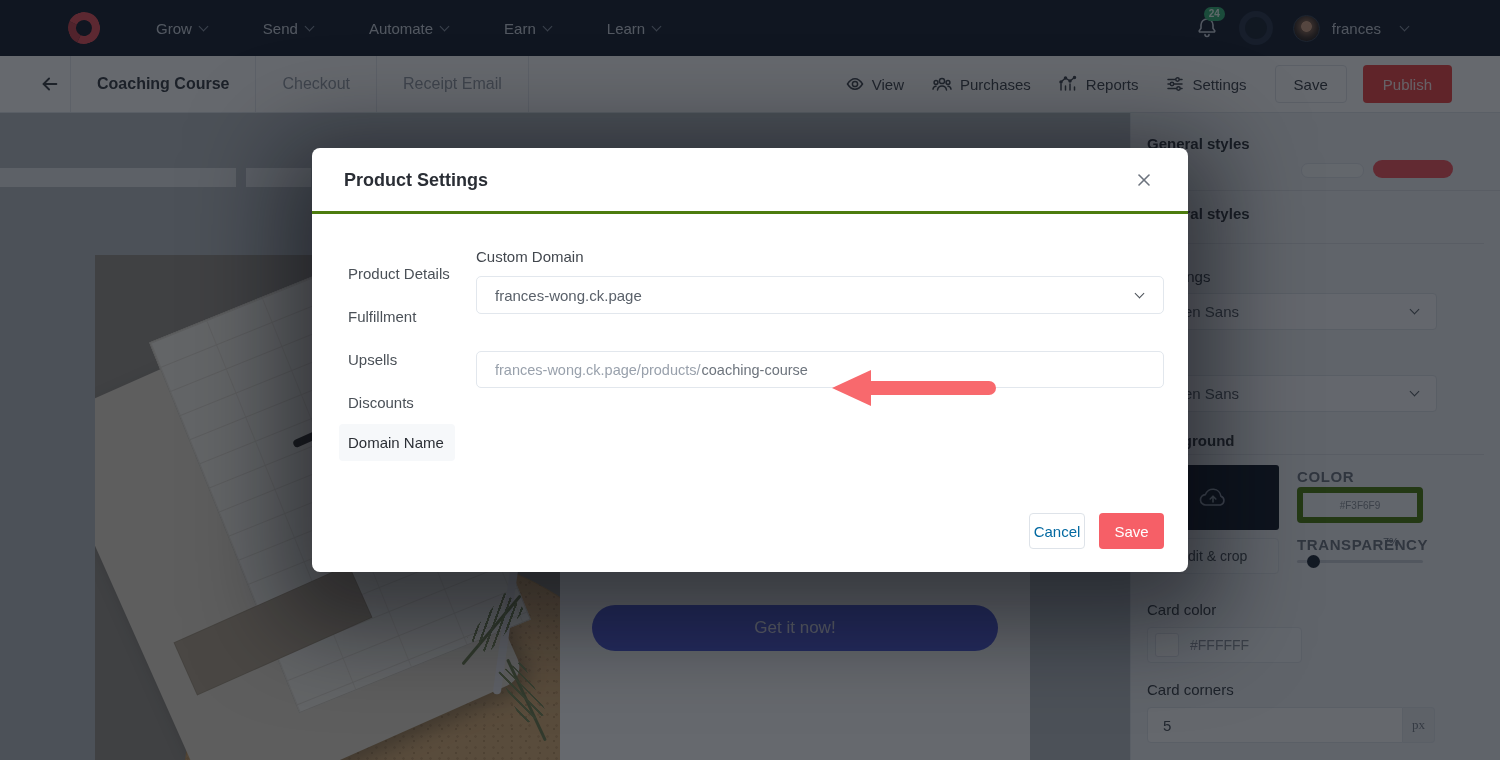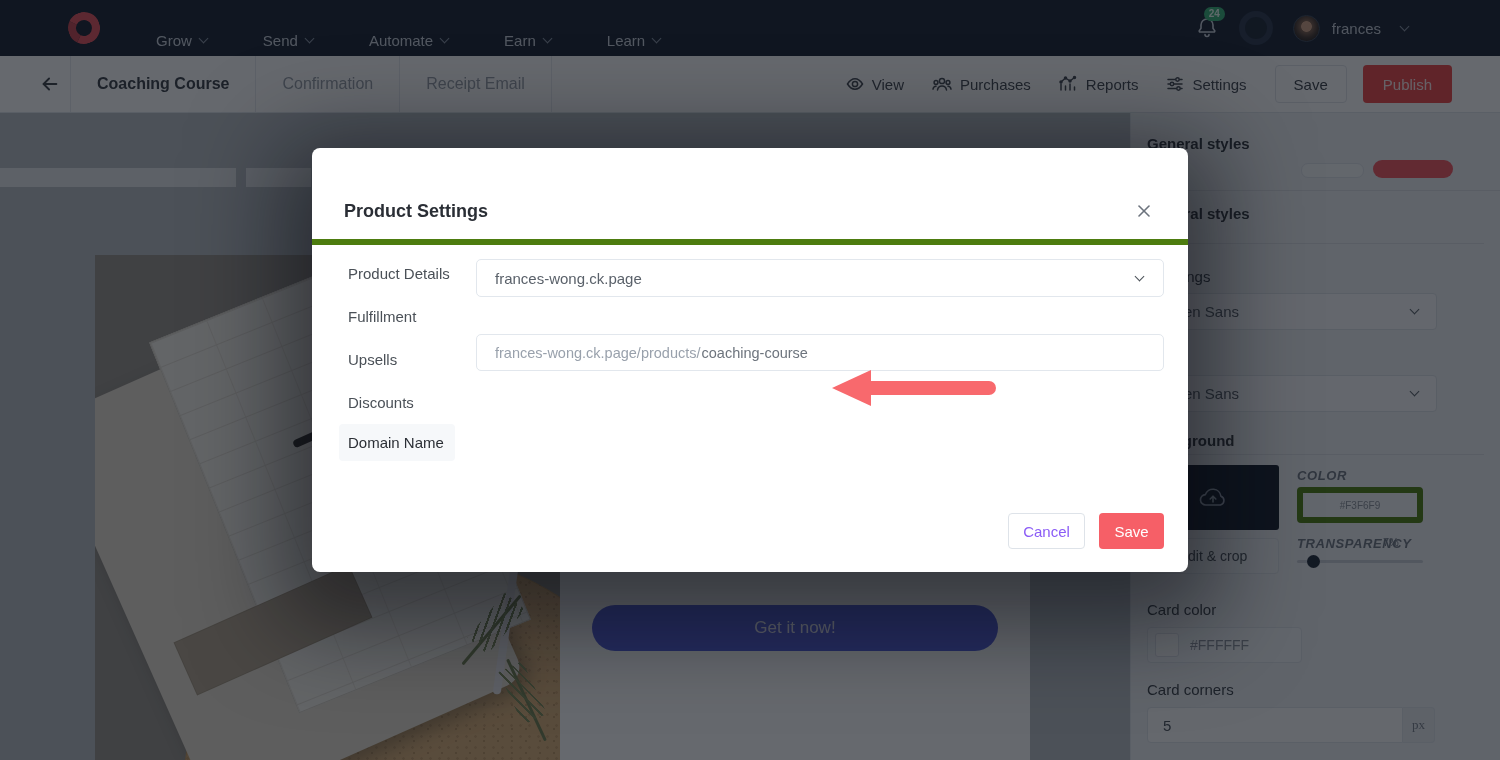--- a/index.html
+++ b/index.html
@@ -4,21 +4,21 @@
 <style>
   * { margin:0; padding:0; box-sizing:border-box; }
   html,body { width:1500px; height:760px; }
   body { font-family:"Liberation Sans", sans-serif; overflow:hidden; background:#b9bec4; }
   #app { position:relative; width:1500px; height:760px; overflow:hidden; }
 
   
   .topnav { position:absolute; left:0; top:0; width:1500px; height:56px; background:#16202f; z-index:10; }
   .logo { position:absolute; left:68px; top:12px; width:32px; height:32px; border:8px solid #e5505a;
           border-radius:50%; transform:rotate(-20deg); border-left-color:#c5424c; }
-  .menu { position:absolute; left:156px; top:12px; height:56px; display:flex; gap:56px; align-items:center; }
+  .menu { position:absolute; left:156px; top:0; height:56px; display:flex; gap:56px; align-items:center; }
   .menu-item { display:flex; align-items:center; gap:8px; color:#c9cfda; font-size:15px; cursor:pointer; }
   .chev { display:inline-block; width:7px; height:7px; border-right:1.6px solid currentColor;
           border-bottom:1.6px solid currentColor; transform:rotate(45deg); margin-top:-4px; }
   .menu-item .chev { color:#8a93a4; }
   .nav-right { position:absolute; right:92px; top:0; height:56px; display:flex; align-items:center; gap:20px; }
   .bell-wrap { position:relative; width:24px; height:24px; color:#c8ceda; }
   .badge { position:absolute; left:9px; top:-9px; background:#35b176; color:#eafff4; font-size:10px;
            line-height:14px; padding:0 5px; border-radius:8px; font-weight:bold; }
   .dark-circle { width:34px; height:34px; border-radius:50%; background:#1a2433; border:6px solid #29344a; }
   .avatar { width:27px; height:27px; border-radius:50%;
@@ -93,21 +93,21 @@
   .sb-label { position:absolute; color:#383e46; }
   .sb-select { position:absolute; width:290px; height:37px; background:#f8fafb; border:1px solid #dcে1e7;
                border:1px solid #dce1e7; border-radius:4px; display:flex; align-items:center;
                padding:0 16px; color:#555c65; }
   .sb-select .chev { position:absolute; right:18px; color:#555c65; }
   .thumb { position:absolute; left:16px; top:352px; width:132px; height:65px; background:#121a28;
            border-radius:3px; display:flex; align-items:center; justify-content:center; color:#9aa4b2; cursor:pointer; }
   .editcrop { position:absolute; left:16px; top:425px; width:132px; height:36px; background:#f1f3f6;
               border:1px solid #dee3e9; border-radius:4px; display:flex; align-items:center; justify-content:center;
               font-size:14px; color:#474d55; cursor:pointer; }
-  .microlabel { position:absolute; font-size:13px; letter-spacing:.6px; color:#6e7580; font-weight:bold;font-style:italic; }
+  .microlabel { position:absolute; font-size:15px; letter-spacing:.6px; color:#6e7580; font-weight:bold; }
   .hexbox { position:absolute; left:166px; top:374px; width:126px; height:36px; background:#f5f7f9;
             border:6px solid #4d7c0f; border-radius:4px; display:flex; align-items:center; justify-content:center;
             font-size:10px; color:#8a919b; }
   .transp-val { position:absolute; left:252px; top:423px; font-size:11px; color:#6e7580; }
   .slider-track { position:absolute; left:166px; top:447px; width:126px; height:3px; background:#c9cfd7; border-radius:2px; }
   .slider-knob { position:absolute; left:10px; top:-5px; width:13px; height:13px; border-radius:50%; background:#202938; cursor:pointer; }
   .swatch-input { position:absolute; left:16px; top:514px; width:155px; height:36px; background:#f5f7f9;
                   border:1px solid #dee3e9; border-radius:4px; }
   .swatch { position:absolute; left:7px; top:5px; width:24px; height:24px; background:#ffffff;
             border:1px solid #dde2e8; border-radius:3px; }
@@ -116,21 +116,21 @@
                   border:1px solid #dee3e9; border-radius:4px 0 0 4px; display:flex; align-items:center;
                   padding:0 15px; font-size:15px; color:#4a5058; }
   .corner-unit { position:absolute; left:272px; top:594px; width:32px; height:36px; background:#e8ebef;
                  border:1px solid #dee3e9; border-left:none; border-radius:0 4px 4px 0; display:flex;
                  align-items:center; justify-content:center; font-size:13px; color:#7b828c;font-family:Liberation Serif, serif; }
 
   
   .overlay { position:absolute; inset:0; background:rgba(13,17,26,.63); z-index:40; }
   .modal { position:absolute; left:312px; top:148px; width:876px; height:424px; background:#ffffff;
            border-radius:8px; z-index:50; box-shadow:0 24px 90px 30px rgba(5,8,14,.5); }
-  .modal-header { position:absolute; left:0; top:0; width:100%; height:66px; border-bottom:6px solid #4d7c0f;margin-top:31px; }
+  .modal-header { position:absolute; left:0; top:0; width:100%; height:66px; border-bottom:3px solid #4d7c0f; }
   .modal-title { position:absolute; left:32px; top:22px; font-size:18px; font-weight:bold; color:#2a2e35; }
   .modal-close { position:absolute; right:32px; top:24px; width:20px; height:20px; color:#6c737d; cursor:pointer; }
   .m-nav { position:absolute; left:27px; top:104px; width:116px; }
   .m-nav-item { height:43px; display:flex; align-items:center; padding-left:9px; font-size:15px;
                 color:#4a5057; cursor:pointer; }
   .m-nav-item.active { height:37px; background:#f6f8fa; border-radius:4px; color:#2b2f35; }
   .m-fields { position:absolute; left:164px; top:100px; width:688px; }
   .f-label { font-size:15px; color:#42474e; }
   .f-select { margin-top:11px; height:38px; border:1px solid #e2e7ed; border-radius:5px; position:relative;
               display:flex; align-items:center; padding:0 18px; font-size:15px; color:#5a616a; cursor:pointer; }
@@ -138,22 +138,22 @@
   .f-input { margin-top:10px; height:37px; border:1px solid #e2e7ed; border-radius:5px; position:relative;
              display:flex; align-items:center; padding:0 18px; font-size:14.5px; }
   .url-prefix { color:#99a1ac; }
   .url-value { color:#6d747d; margin-left:1px; }
   .gap24 { height:27px; }
   .arrow-head { position:absolute; left:520px; top:222px; width:0; height:0; border-top:18px solid transparent;
                 border-bottom:18px solid transparent; border-right:39px solid #f8696d; z-index:5; }
   .arrow-body { position:absolute; left:556px; top:233px; width:128px; height:14px; background:#f8696d;
                 border-radius:0 8px 8px 0; z-index:5; }
   .m-footer { position:absolute; left:0; bottom:23px; width:100%; }
-  .btn-cancel { position:absolute; right:103px; bottom:0; width:77px; height:36px; border:1px solid #dee3e9;
-                background:#fff; color:#8b5cf6; }
+  .btn-cancel { position:absolute; right:103px; bottom:0; width:56px; height:36px; border:1px solid #dee3e9;
+                background:#fff; color:#0369a1; }
   .btn-save-modal { position:absolute; right:24px; bottom:0; width:65px; height:36px; background:#f65f67; color:#ffffff; }
 
   svg { display:block; }
 </style>
 </head>
 <body>
 
 <div id="app">
 
   <div class="topnav">
@@ -197,21 +197,21 @@
 
   <div class="toolbar">
     <div class="back-btn">
       <svg width="22" height="22" viewBox="0 0 24 24" fill="none" stroke="currentColor" stroke-width="2" stroke-linecap="round" stroke-linejoin="round">
         <path d="M19 12H5"></path>
           <path d="M11 18l-6-6 6-6"></path>
       </svg>
     </div>
     <div class="tabs">
       <div class="tab active">Coaching Course</div>
-      <div class="tab">Confirmation</div>
+      <div class="tab">Checkout</div>
       <div class="tab">Receipt Email</div>
     </div>
     <div class="tb-actions">
       <div class="tb-action">
         <svg width="18" height="18" viewBox="0 0 18 18" fill="none" stroke="currentColor" stroke-width="1.5">
           <path d="M1.5 9S4.8 3.8 9 3.8 16.5 9 16.5 9 13.2 14.2 9 14.2 1.5 9 1.5 9z"></path>
             <circle cx="9" cy="9" r="2.6"></circle>
         </svg>
           <span>View</span>
       </div>
@@ -341,20 +341,21 @@
 
     <div class="m-nav">
       <div class="m-nav-item">Product Details</div>
       <div class="m-nav-item">Fulfillment</div>
       <div class="m-nav-item">Upsells</div>
       <div class="m-nav-item">Discounts</div>
       <div class="m-nav-item active">Domain Name</div>
     </div>
 
     <div class="m-fields">
+      <div class="f-label">Custom Domain</div>
       <div class="f-select">
         <span>frances-wong.ck.page</span>
         <span class="chev"></span>
       </div>
       <div class="gap24"></div>
       <div class="f-input">
         <span class="url-prefix">frances-wong.ck.page/products/</span>
         <span class="url-value">coaching-course</span>
       </div>
     </div>

